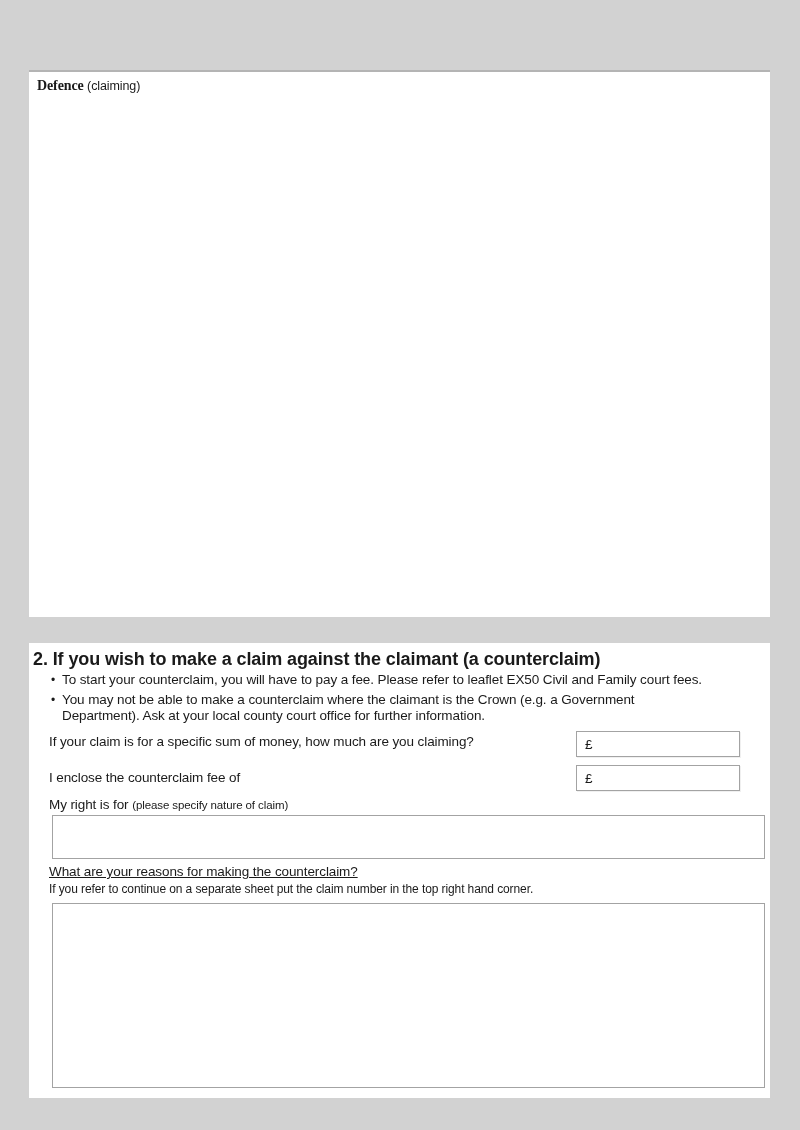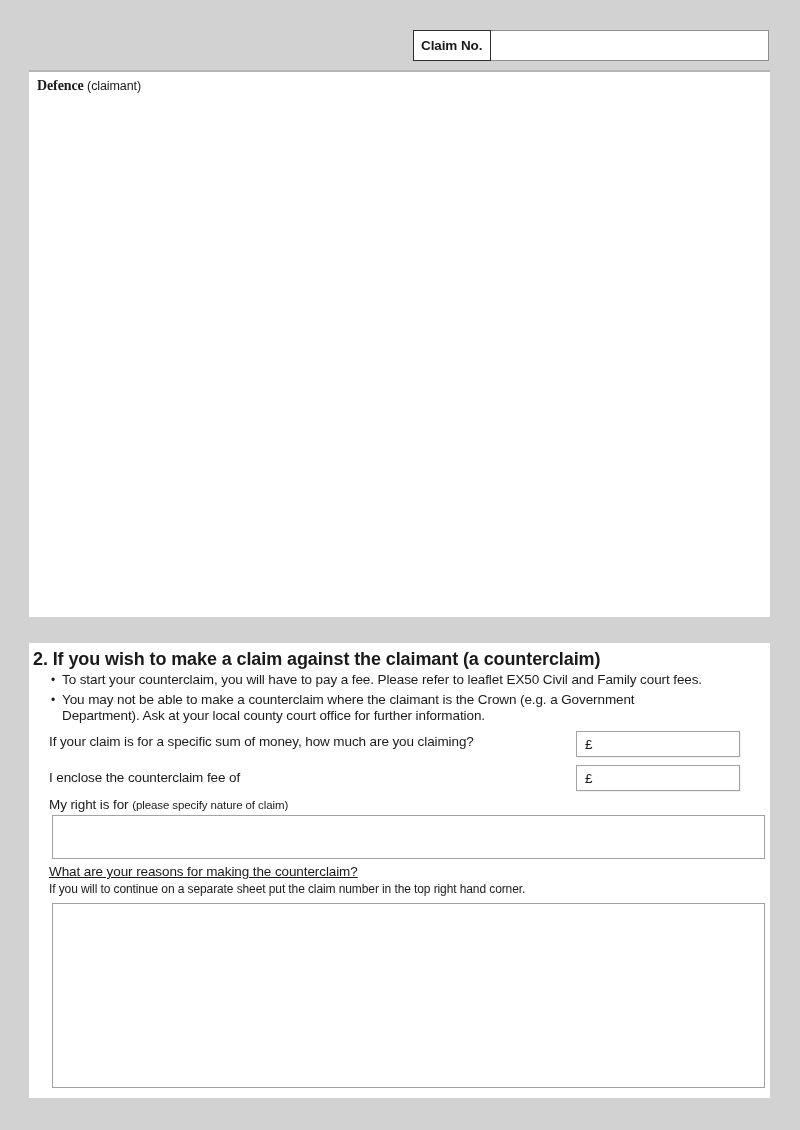--- a/index.html
+++ b/index.html
@@ -48,29 +48,25 @@
 
   .write-box { position:absolute; left:23px; width:713px; background:#fff; border:1px solid #a3a3a3; }
   .nature-box  { top:172px; height:44px; }
   .reasons-box { top:260px; height:185px; }
 </style>
 </head>
 <body>
 
 <div class="page">
 
-  <div class="claim-box">
-    <div class="claim-label">Claim No.</div>
-    <div class="claim-input"></div>
-  </div>
 
   <div class="panel panel-defence">
     <div class="defence-title-row">
       <span class="ttl">Defence</span>
-      <span class="sfx">(claimant)</span>
+      <span class="sfx">(claiming)</span>
     </div>
     <div class="defence-write"></div>
   </div>
 
   <div class="panel panel-counterclaim">
 
     <div class="cc-heading">2. If you wish to make a claim against the claimant (a counterclaim)</div>
 
     <div class="bullet bullet-1">
       <span class="marker">•</span>
@@ -92,17 +88,17 @@
       <span>£</span>
     </div>
 
     <div class="row-label lab-nature">
       <span>My right is for</span>
       <span class="hint-inline">(please specify nature of claim)</span>
     </div>
     <div class="write-box nature-box"></div>
 
     <div class="row-label lab-reasons">What are your reasons for making the counterclaim?</div>
-    <div class="hint-reasons">If you will to continue on a separate sheet put the claim number in the top right hand corner.</div>
+    <div class="hint-reasons">If you refer to continue on a separate sheet put the claim number in the top right hand corner.</div>
     <div class="write-box reasons-box"></div>
 
   </div>
 </div>
 
 </body></html>

